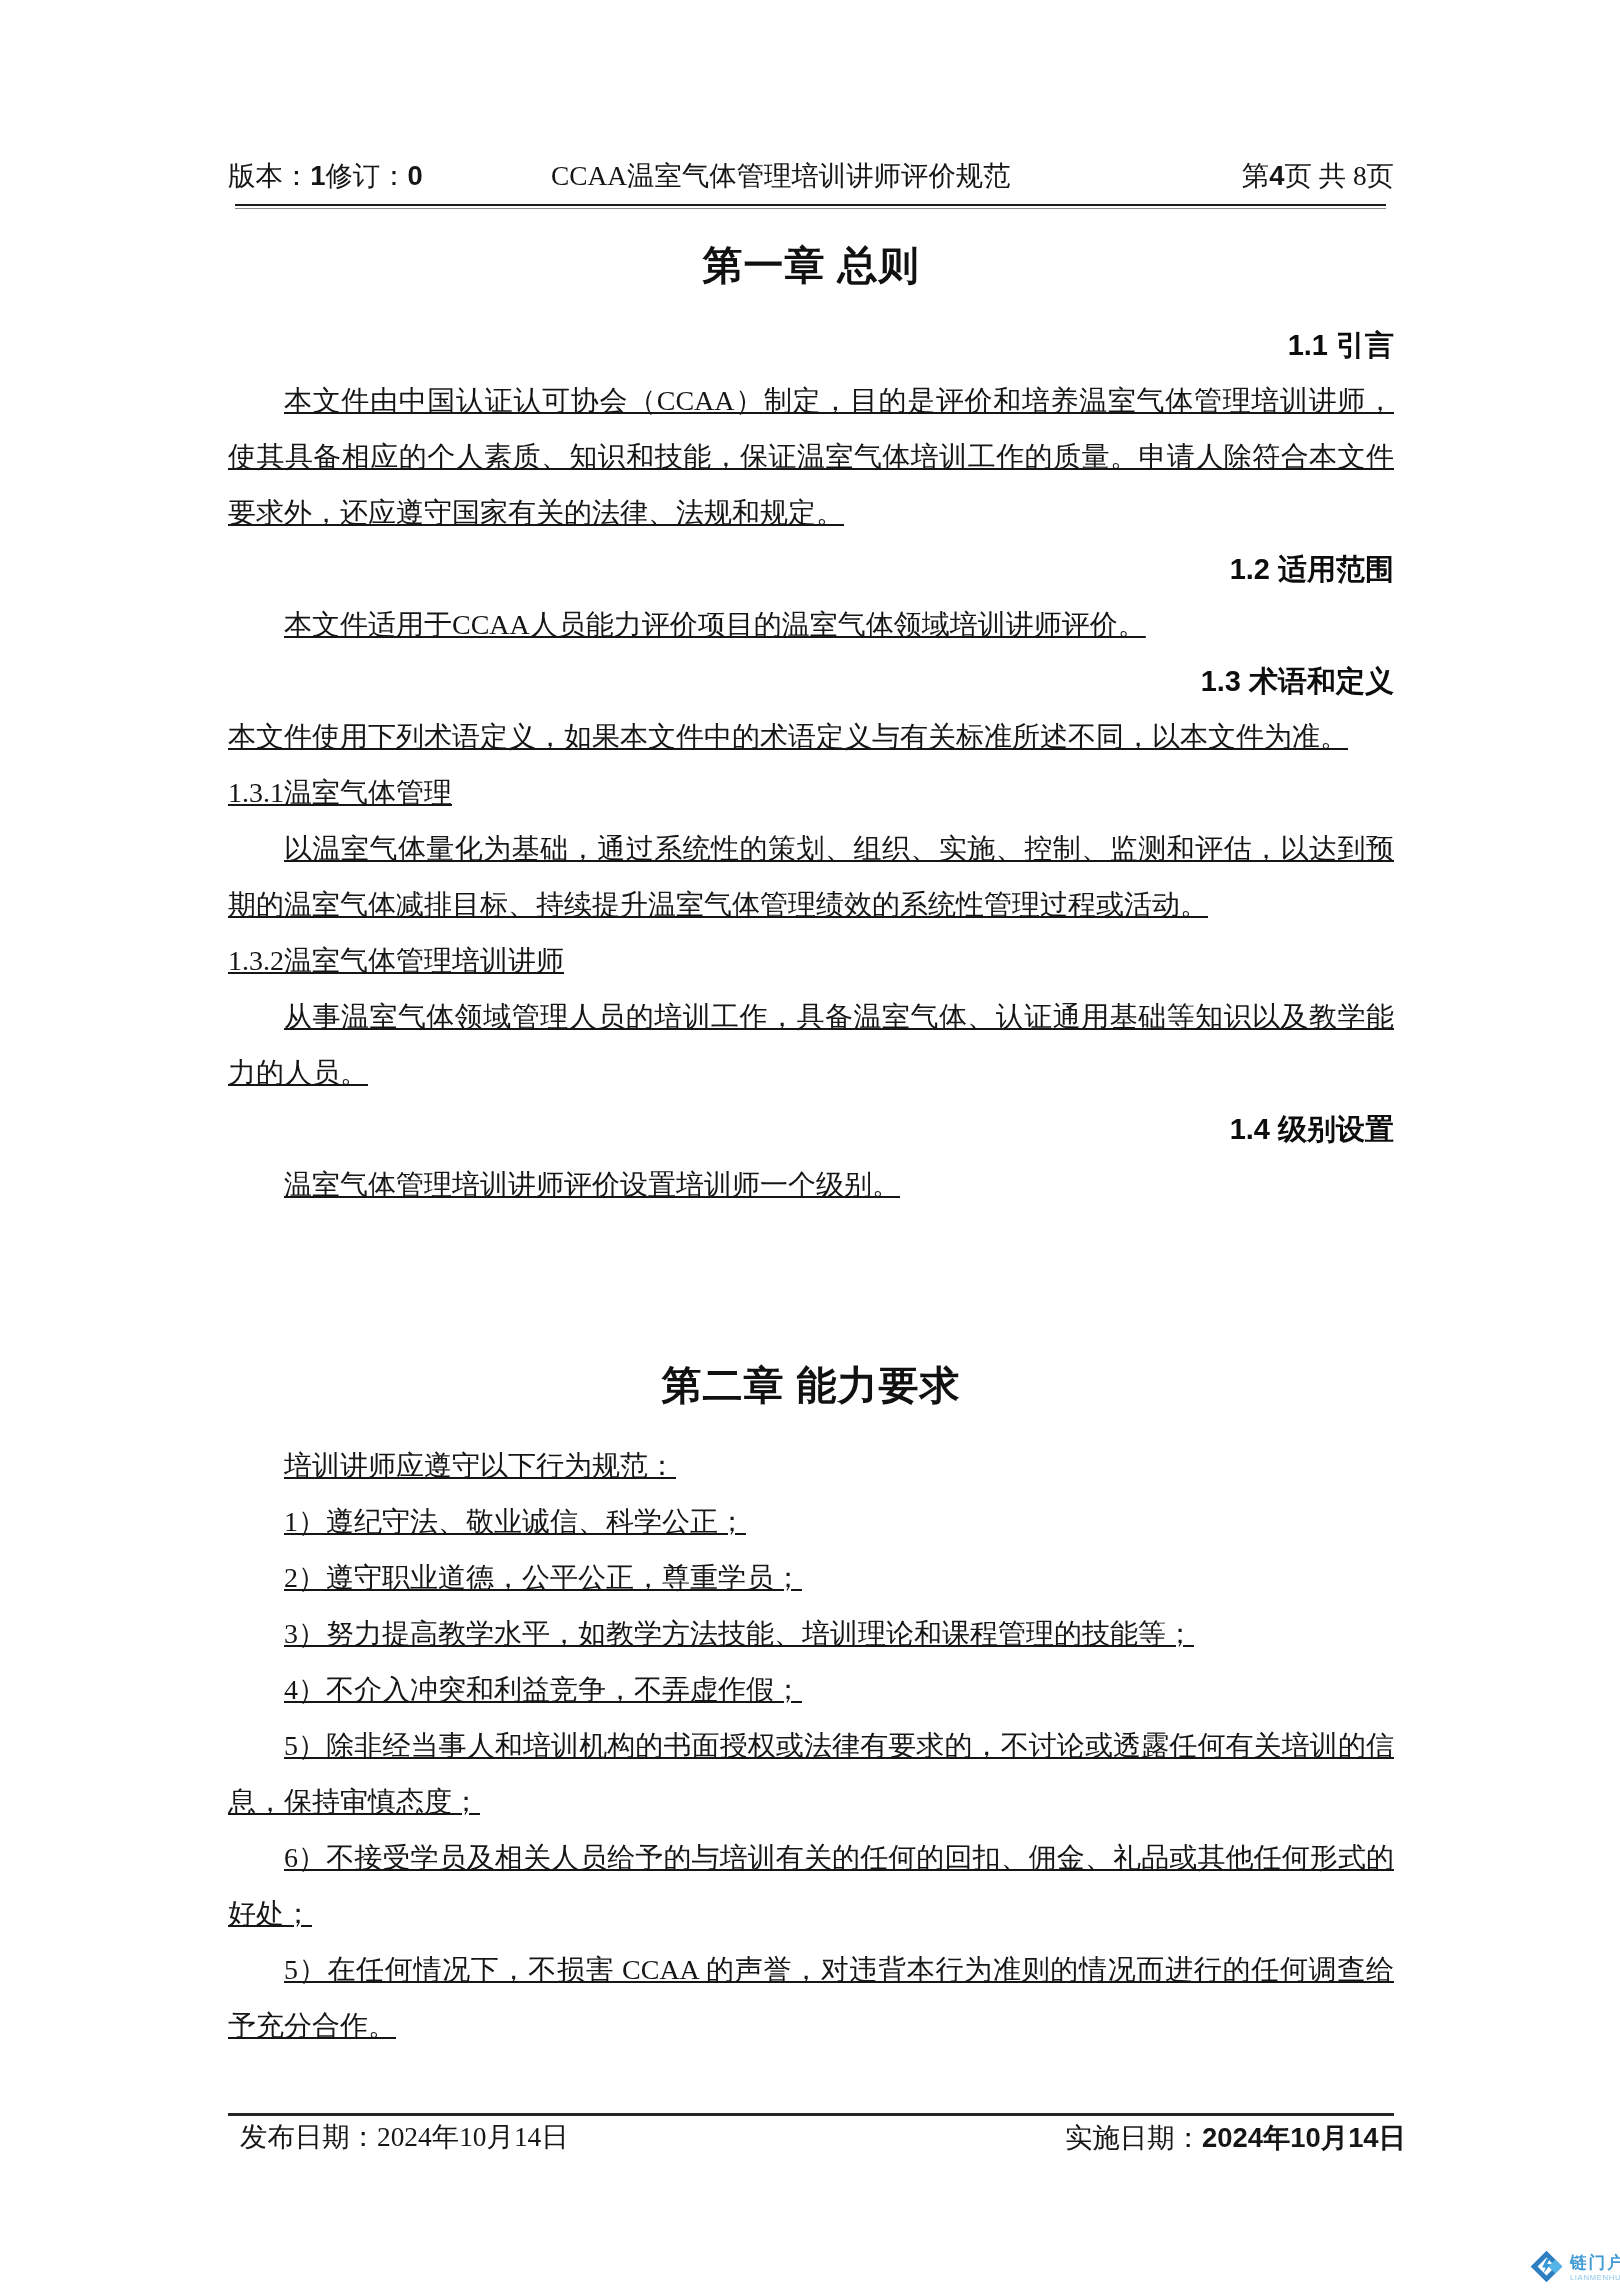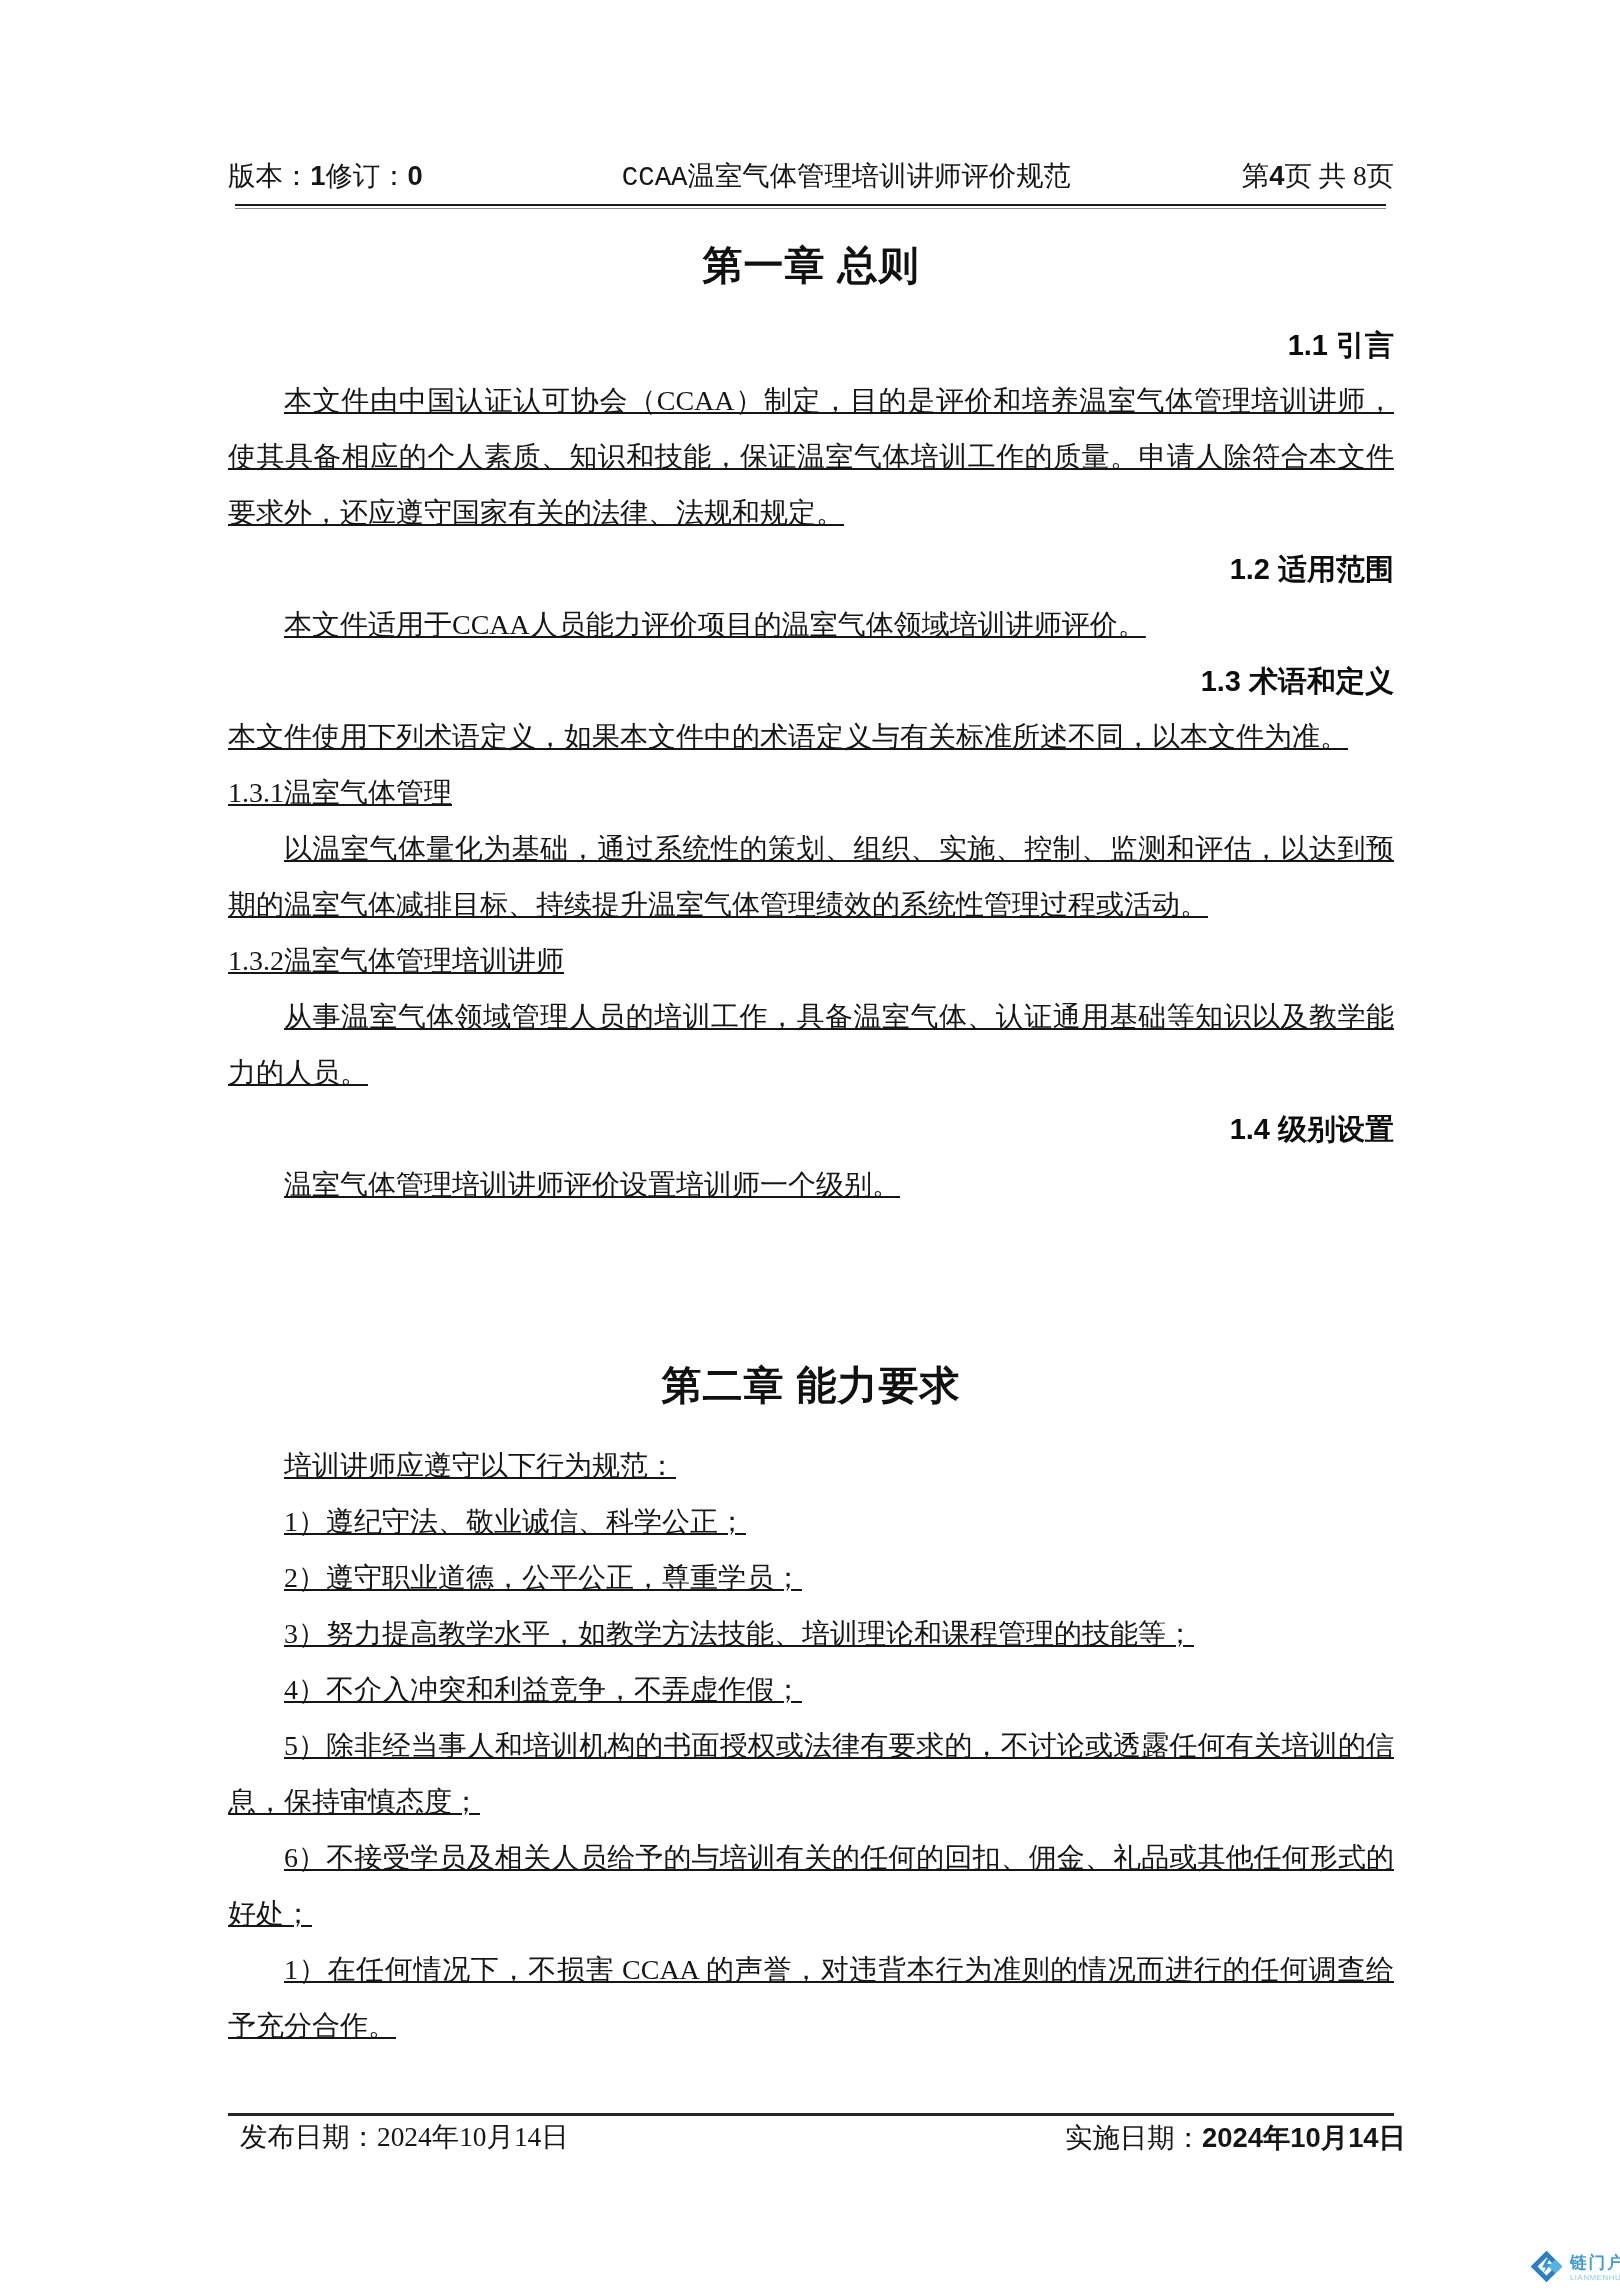--- a/index.html
+++ b/index.html
@@ -12,21 +12,21 @@
     overflow:hidden;
     border-radius:7px;
   }
   
   .doc-header{
     position:absolute;left:228px;top:157px;width:1166px;
     display:flex;align-items:baseline;
     font-size:27.4px;line-height:37px;white-space:nowrap;
   }
   .h-left{width:323px;text-align:left;}
-  .h-center{flex:1;text-align:right;font-family:Liberation Mono, monospace;}
+  .h-center{flex:1;text-align:left;}
   .h-right{width:323px;text-align:right;}
   .num{font-family:"Liberation Sans","DejaVu Sans",sans-serif;font-weight:700;}
   .header-rule{
     position:absolute;left:235px;top:204px;width:1151px;
     height:2px;border-top:2.9px solid #1c1c1c;border-bottom:1px solid #8a8a8a;
     background:transparent;
   }
   
   .content{
     position:absolute;left:228px;top:231px;width:1166px;
@@ -113,21 +113,21 @@
 
     <h1 class="chapter second">第二章 能力要求</h1>
 
     <p class="indent">培训讲师应遵守以下行为规范：</p>
     <p class="indent">1）遵纪守法、敬业诚信、科学公正；</p>
     <p class="indent">2）遵守职业道德，公平公正，尊重学员；</p>
     <p class="indent">3）努力提高教学水平，如教学方法技能、培训理论和课程管理的技能等；</p>
     <p class="indent">4）不介入冲突和利益竞争，不弄虚作假；</p>
     <p class="indent">5）除非经当事人和培训机构的书面授权或法律有要求的，不讨论或透露任何有关培训的信息，保持审慎态度；</p>
     <p class="indent">6）不接受学员及相关人员给予的与培训有关的任何的回扣、佣金、礼品或其他任何形式的好处；</p>
-    <p class="indent">1）在任何情况下，不损害 CCAA 的声誉，对违背本行为准则的情况而进行的任何调查给予充分合作。</p>
+    <p class="indent">5）在任何情况下，不损害 CCAA 的声誉，对违背本行为准则的情况而进行的任何调查给予充分合作。</p>
 
   </main>
 
   <div class="footer-rule"></div>
   <footer class="doc-footer">
     <div class="f-left">
       <span>发布日期：</span><span>2024年10月14日</span>
     </div>
     <div class="f-right">
       <span>实施日期：</span><span class="impl-val">2024年10月14日</span>

